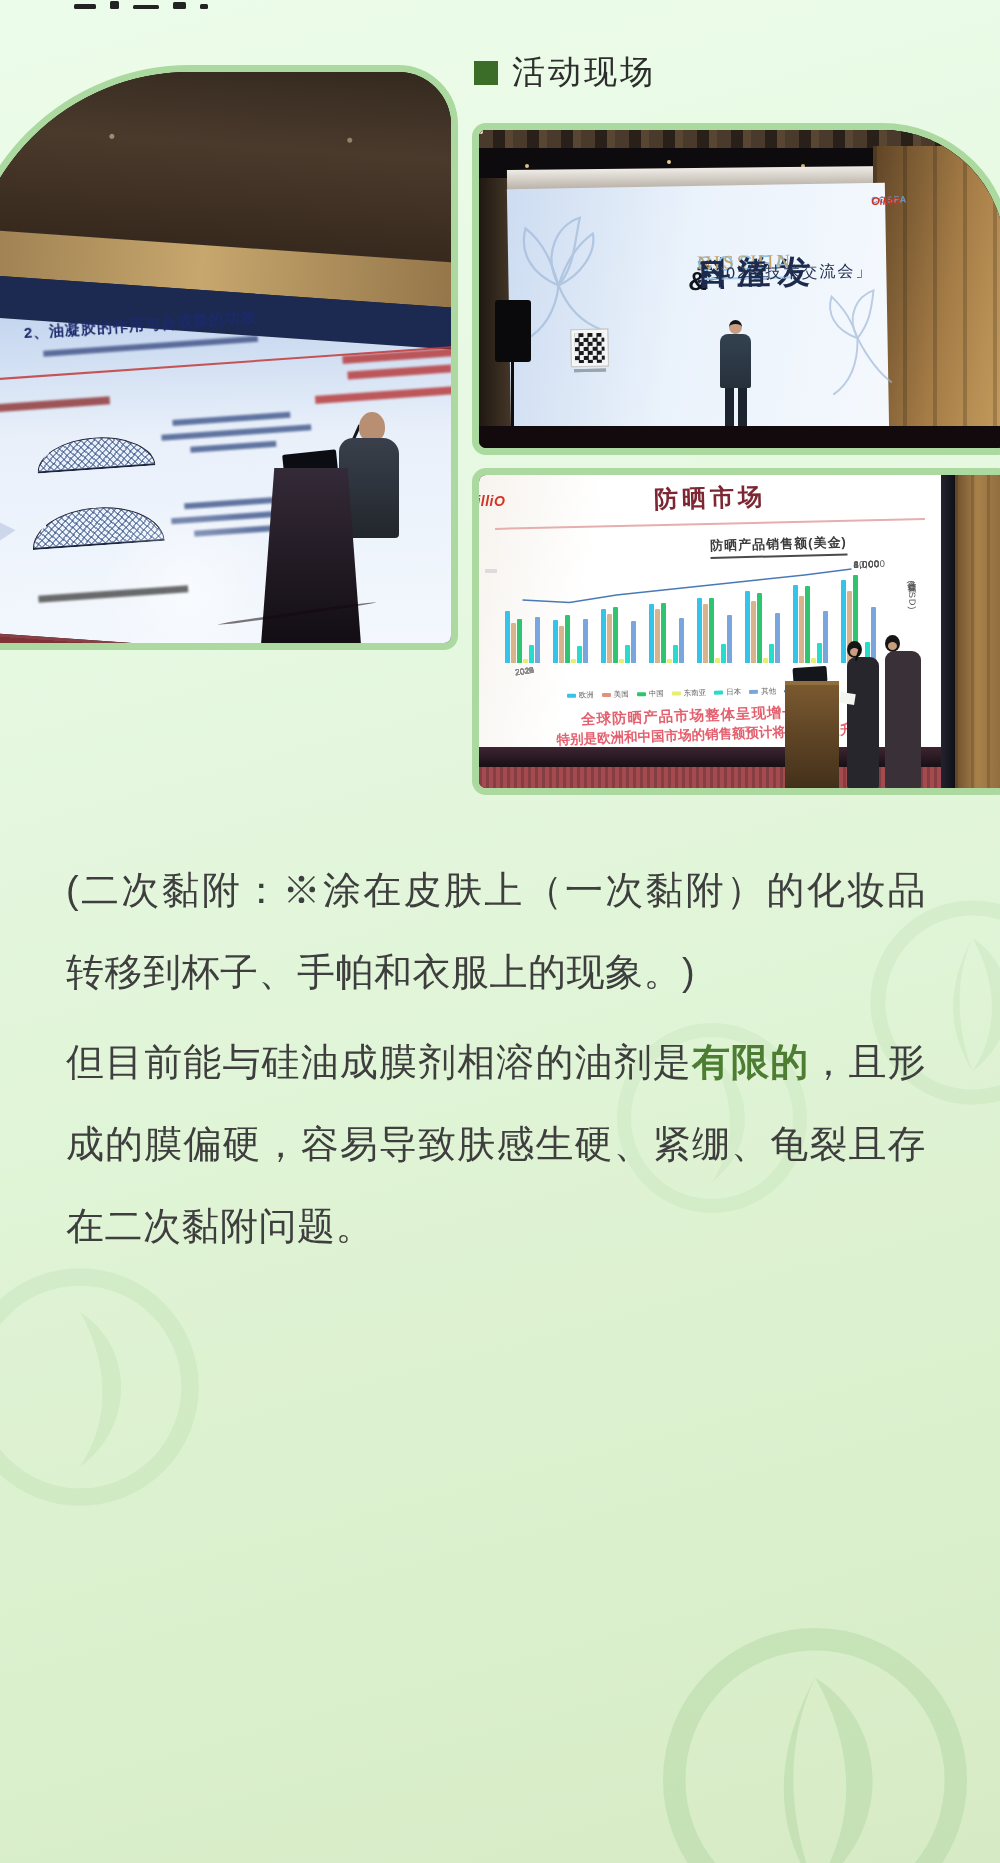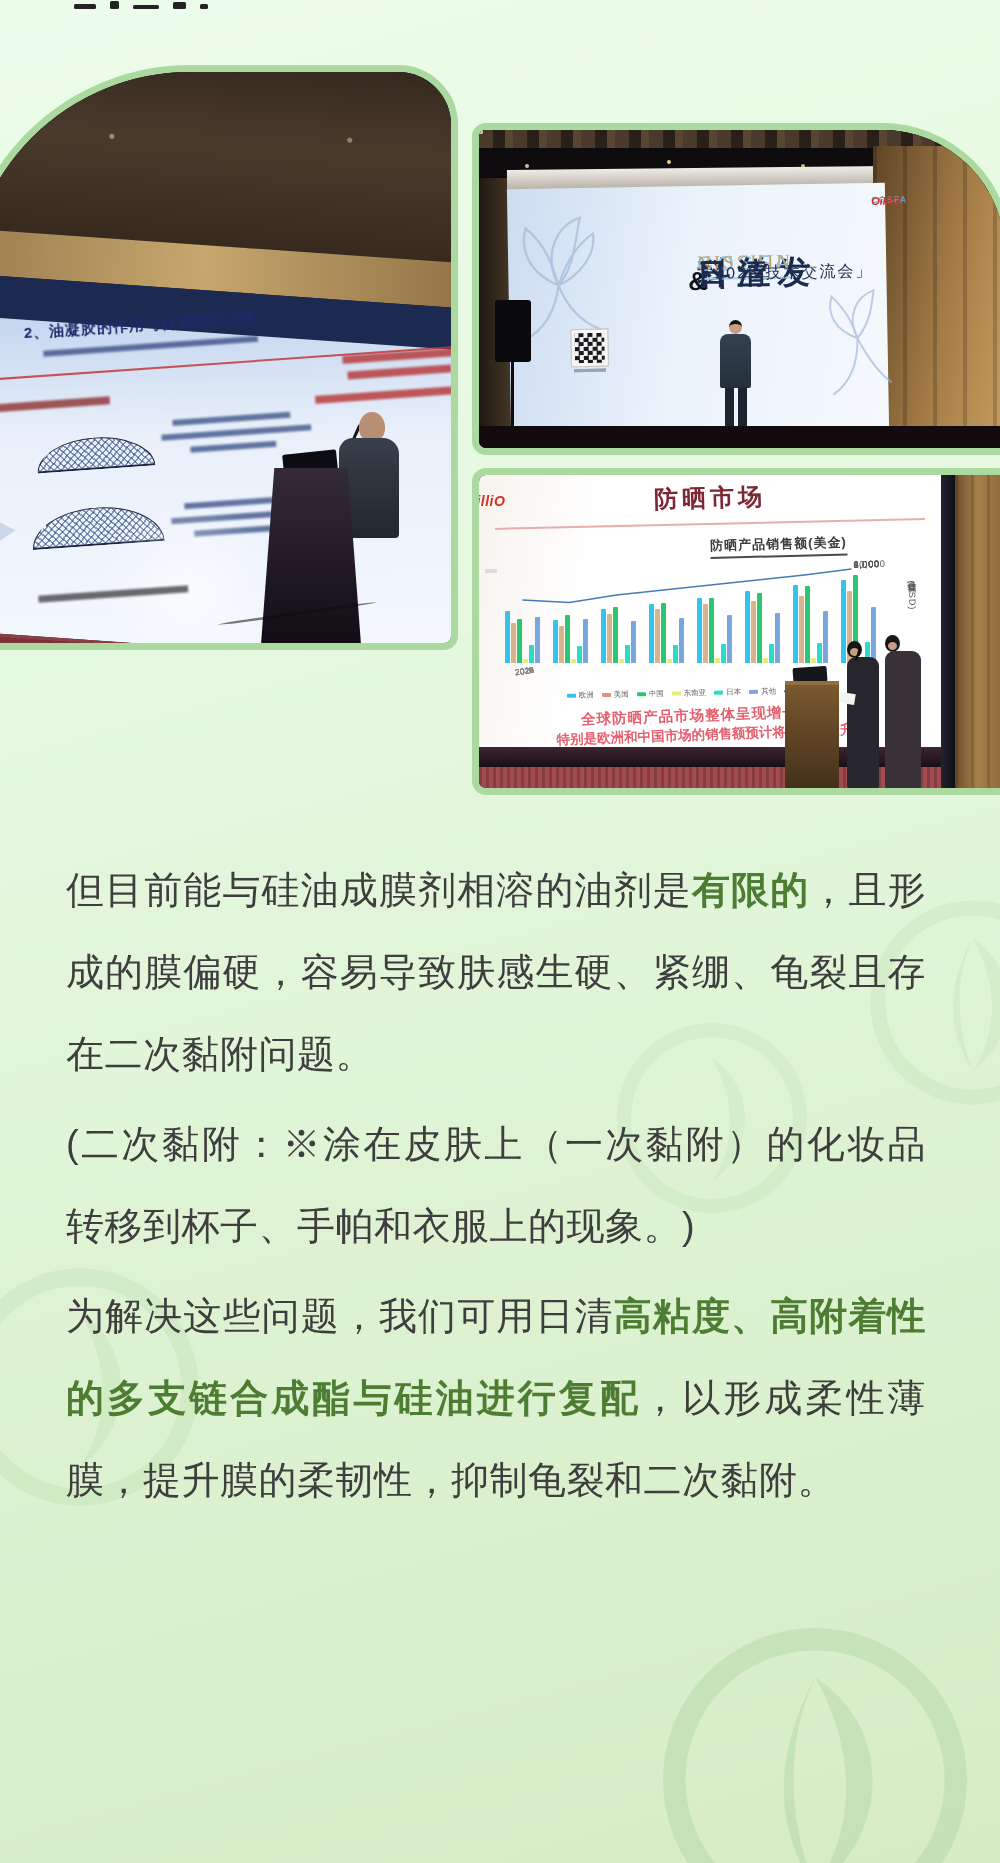--- a/index.html
+++ b/index.html
@@ -183,20 +183,24 @@
         <path d="M50 20 C72 34 72 66 50 82 C63 62 61 40 50 20 Z" fill="currentColor"></path>
       </svg>
   </div>
   <div class="wm" style="left:655px;top:1620px;width:320px;height:320px;opacity:.16;color:#6fae60">
     <svg viewBox="0 0 100 100">
         <circle cx="50" cy="50" r="44" fill="none" stroke="currentColor" stroke-width="7"></circle>
         <path d="M50 18 C74 33 74 67 50 84 C64 63 62 39 50 18 Z M50 18 C36 44 38 66 50 84 C41 60 41 38 50 18 Z" fill="currentColor"></path>
       </svg>
   </div>
 
+  <div class="hdr">
+    <span class="sq"></span>
+    <span class="t">活动现场</span>
+  </div>
 
   <figure class="photo p1" style="margin:0">
     <div class="rotA">
       <div class="c-ceil"></div>
       <div class="c-beam"></div>
       <div class="c-navy"></div>
       <div class="c-screen"></div>
       <div class="c-floor"></div>
     </div>
     <div class="rotB">
@@ -442,18 +446,17 @@
     </div>
     <div class="w2">
       <div class="whead">
           <div class="wface"></div>
         </div>
       <div class="wbod2"></div>
     </div>
   </figure>
 
   <section class="body-text">
+    <p><span>(二次黏附：※涂在皮肤上（一次黏附）的化妆品转移到杯子、手帕和衣服上的现象。)</span></p>
     <p><span>但目前能与硅油成膜剂相溶的油剂是</span><span class="hl">有限的</span><span>，且形成的膜偏硬，容易导致肤感生硬、紧绷、龟裂且存在二次黏附问题。</span></p>
-    <p><span>(二次黏附：※涂在皮肤上（一次黏附）的化妆品转移到杯子、手帕和衣服上的现象。)</span></p>
-    <p><span>为解决这些问题，我们可用日清</span><span class="hl">高粘度、高附着性的多支链合成酯与硅油进行复配</span><span>，以形成柔性薄膜，提升膜的柔韧性，抑制龟裂和二次黏附。</span></p>
   </section>
 
 </div>
 
 </body></html>

